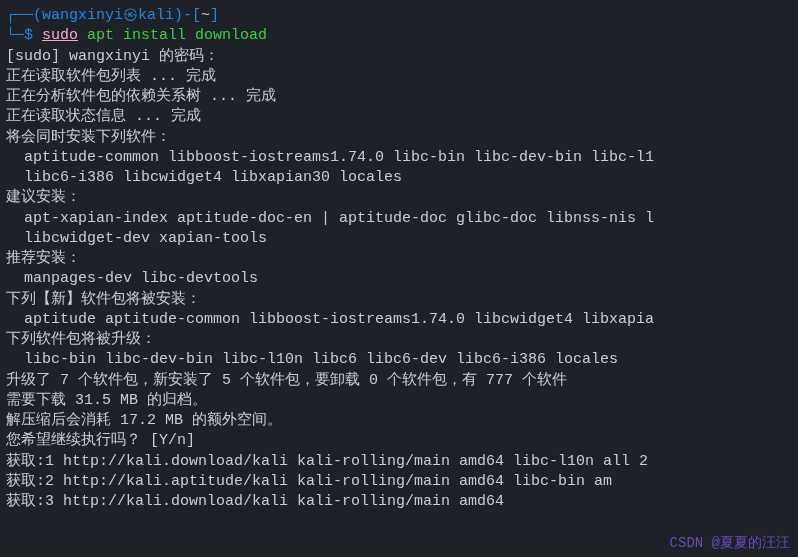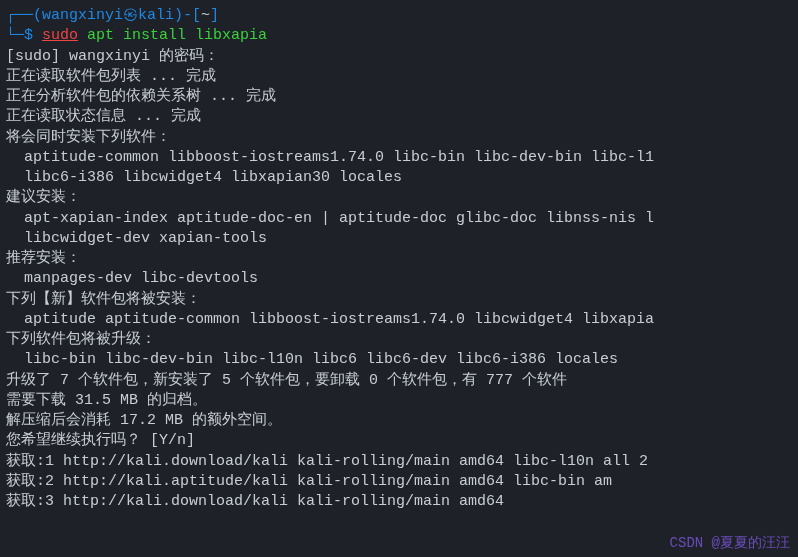--- a/index.html
+++ b/index.html
@@ -11,39 +11,39 @@
     font-size: 15px;
     line-height: 1.35;
     width: 798px;
     height: 557px;
     box-sizing: border-box;
     overflow: hidden;
     position: relative;
   }
   .line { white-space: pre; }
   .blue { color: #1e88e5; }
-  .blue-u { color: #ef4444; text-decoration: underline; }
+  .blue-u { color: #f9a8d4; text-decoration: underline; }
   .promptdash { color: #1e88e5; }
   .green { color: #3ad13a; }
   .bold { font-weight: normal; }
   .indent { white-space: pre; }
   .watermark {
     position: absolute;
     right: 8px;
     bottom: 4px;
     color: #8b5cf6;
     font-size: 14px;
     opacity: 0.7;
   }
 </style>
 </head>
 <body>
 
 <div class="line"><span class="promptdash">┌──(</span><span class="blue bold">wangxinyi</span><span class="blue">㉿</span><span class="blue bold">kali</span><span class="promptdash">)-[</span><span class="bold">~</span><span class="promptdash">]</span></div>
-<div class="line"><span class="promptdash">└─</span><span class="blue bold">$ </span><span class="blue-u bold">sudo</span><span class="green"> apt install libxapia</span></div>
+<div class="line"><span class="promptdash">└─</span><span class="blue bold">$ </span><span class="blue-u bold">sudo</span><span class="green"> apt install download</span></div>
 
 <div class="line">[sudo] wangxinyi 的密码：</div>
 <div class="line">正在读取软件包列表 ... 完成</div>
 <div class="line">正在分析软件包的依赖关系树 ... 完成</div>
 <div class="line">正在读取状态信息 ... 完成</div>
 <div class="line">将会同时安装下列软件：</div>
 <div class="indent">  aptitude-common libboost-iostreams1.74.0 libc-bin libc-dev-bin libc-l1</div>
 <div class="indent">  libc6-i386 libcwidget4 libxapian30 locales</div>
 <div class="line">建议安装：</div>
 <div class="indent">  apt-xapian-index aptitude-doc-en | aptitude-doc glibc-doc libnss-nis l</div>

